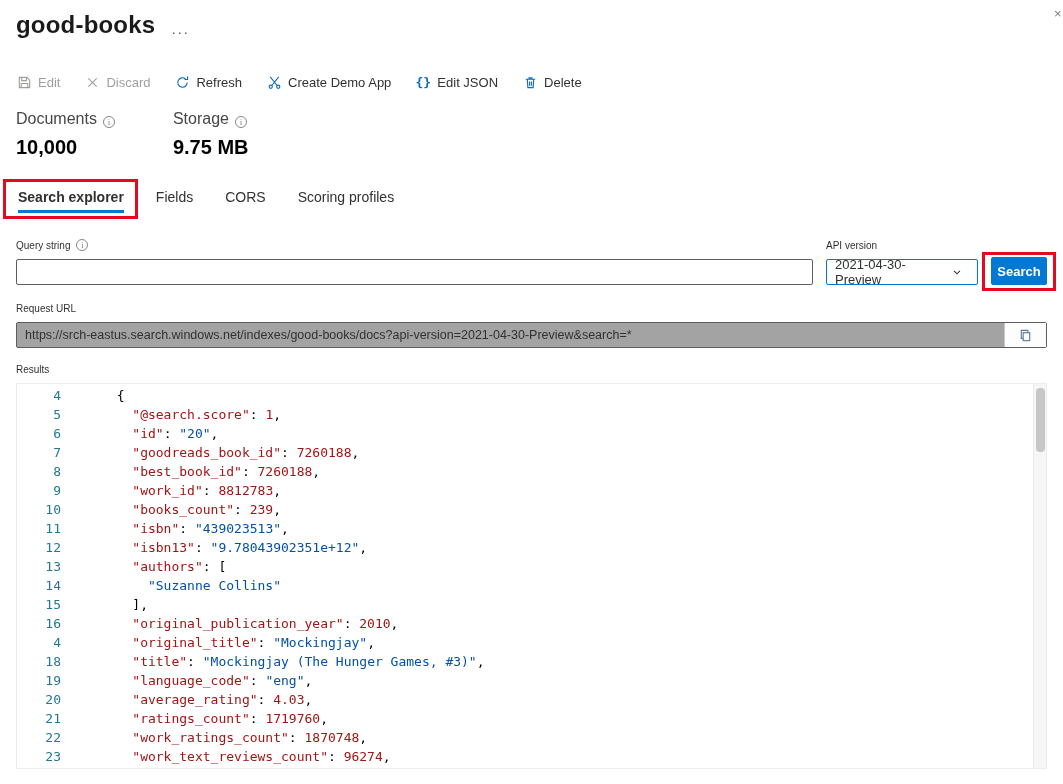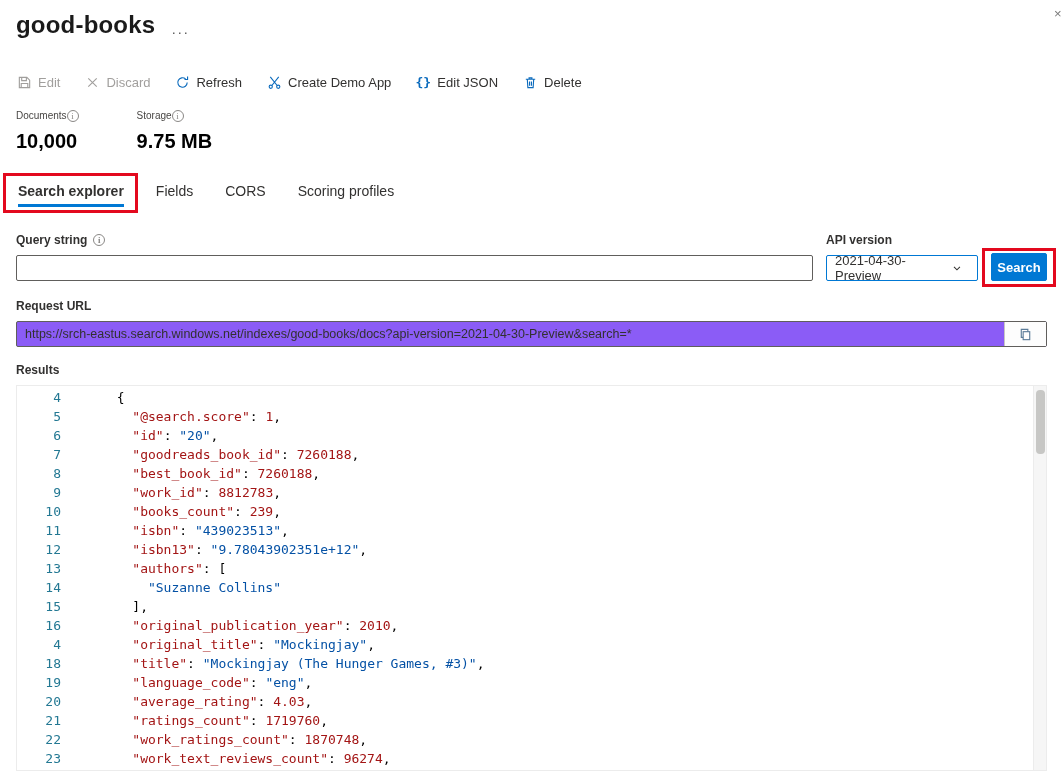--- a/index.html
+++ b/index.html
@@ -21,55 +21,55 @@
   .tb-item { background:none; border:none; display:inline-flex; align-items:center; gap:6px;
              margin-right:24px; font-family:inherit; font-size:13px; color:#323130; cursor:pointer; }
   .tb-item .tb-icon { width:16px; height:16px; display:inline-flex; align-items:center; justify-content:center; color:#0b6bbd; }
   .tb-item.disabled { color:#a19f9d; }
   .tb-item.disabled .tb-icon { color:#a19f9d; }
   .tb-icon svg { width:15px; height:15px; stroke:currentColor; fill:none; stroke-width:1.2; }
   .json-glyph { font-family:"DejaVu Sans Mono", monospace; font-size:13px; font-weight:700; color:#0b6bbd; }
 
   
   .stats { margin-top:20px; display:flex; gap:58px; }
-  .stat-label { font-size:10px; color:#484644; display:flex; align-items:flex-start; }
+  .stat-label { font-size:16px; color:#484644; display:flex; align-items:flex-end; gap:6px; }
   .stat-value { font-size:20px; font-weight:600; color:#000; margin-top:8px; }
   .info-icon { display:inline-flex; align-items:center; justify-content:center; width:12px; height:12px;
                border:1px solid #8a8886; border-radius:50%; color:#8a8886; font-size:9px; font-style:normal; }
   .info-icon::after { content:"i"; font-family:"Liberation Serif", serif; }
 
   
   .tabs { margin-top:28px; display:flex; align-items:flex-end; }
   .tab { position:relative; font-size:14px; color:#323130; padding:2px 2px 8px 2px; margin-right:28px; cursor:pointer; }
   .tab.active { font-weight:700; }
   .tab.active .tab-underline { position:absolute; left:2px; right:2px; bottom:0; height:3px; background:#0078d4; }
 
   
   .annotation-box { position:absolute; border:3px solid #e3091e; pointer-events:none; z-index:6; }
   .annot-tab { inset:-8px -12px -6px -13px; }
   .annot-btn { inset:-5px -9px -6px -9px; }
 
   
   .query-row { margin-top:26px; display:flex; align-items:flex-end; gap:13px; }
-  .field-label { font-size:12px; color:#323130; display:flex; align-items:center; gap:6px;font-weight:bold; }
+  .field-label { font-size:10px; color:#323130; display:flex; align-items:center; gap:6px; }
   .query-col { flex:1; }
   .query-col .field-label, .api-col .field-label { margin-bottom:8px; }
   .text-input { width:100%; height:26px; border:1px solid #605e5c; border-radius:2px; background:#fff;
                 font-family:inherit; font-size:13px; padding:0 8px; color:#323130; }
   .api-col { width:152px; flex:none; }
   .dropdown { height:26px; border:1px solid #0078d4; border-radius:2px; background:#fff; display:flex;
               align-items:center; justify-content:space-between; padding:0 14px 0 8px; font-size:13px; cursor:pointer; }
   .dropdown svg { width:12px; height:12px; stroke:#323130; fill:none; stroke-width:1.4; }
   .search-wrap { position:relative; flex:none; }
   .search-btn { width:56px; height:28px; background:#0078d4; color:#fff; border:1px solid #0078d4;
                 border-radius:2px; font-family:inherit; font-size:13px; font-weight:600; cursor:pointer; }
 
   
   .request-section { margin-top:18px; }
-  .url-box { margin-top:8px; height:26px; border:1px solid #605e5c; border-radius:2px; display:flex; align-items:stretch; background:#8b5cf6; }
+  .url-box { margin-top:8px; height:26px; border:1px solid #605e5c; border-radius:2px; display:flex; align-items:stretch; background:#a3a3a3; }
   .url-input { flex:1; border:none; outline:none; font-family:inherit; font-size:12.5px; color:#323130; padding:0 8px; background:transparent; }
   .copy-btn { width:42px; flex:none; border-left:1px solid #c8c6c4; display:flex; align-items:center; justify-content:center; cursor:pointer; background:#fdfdfd; }
   .copy-btn svg { width:15px; height:15px; stroke:#5b7c99; fill:none; stroke-width:1.2; }
 
   
   .results-section { margin-top:16px; }
   .results-box { position:relative; margin-top:8px; height:386px; border:1px solid #ececec; overflow:hidden; background:#fff; }
   .code-area { padding-top:2px; }
   .code-line { display:flex; white-space:pre; line-height:19px; font-family:"DejaVu Sans Mono", monospace; font-size:13px; }
   .ln { width:44px; flex:none; text-align:right; color:#237893; }

